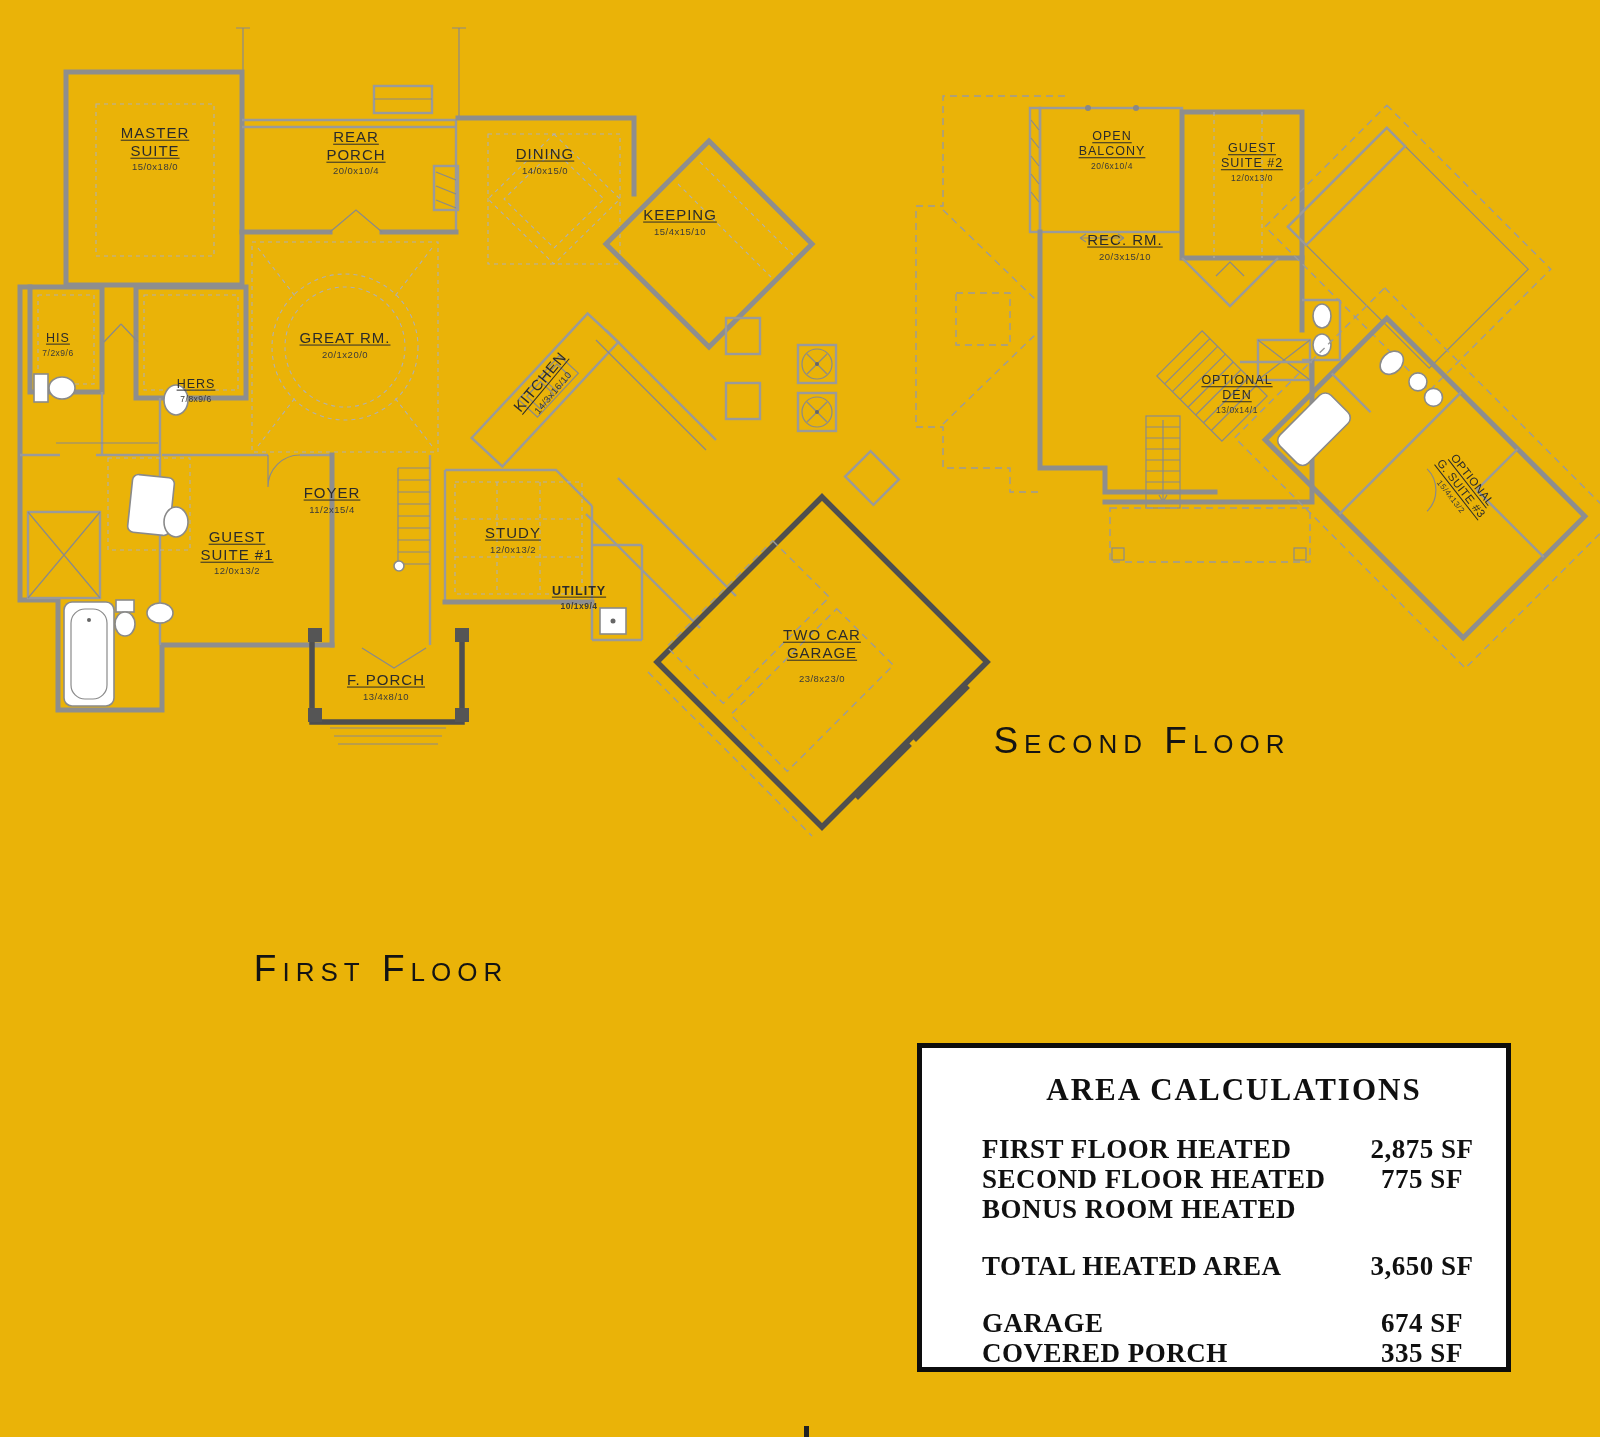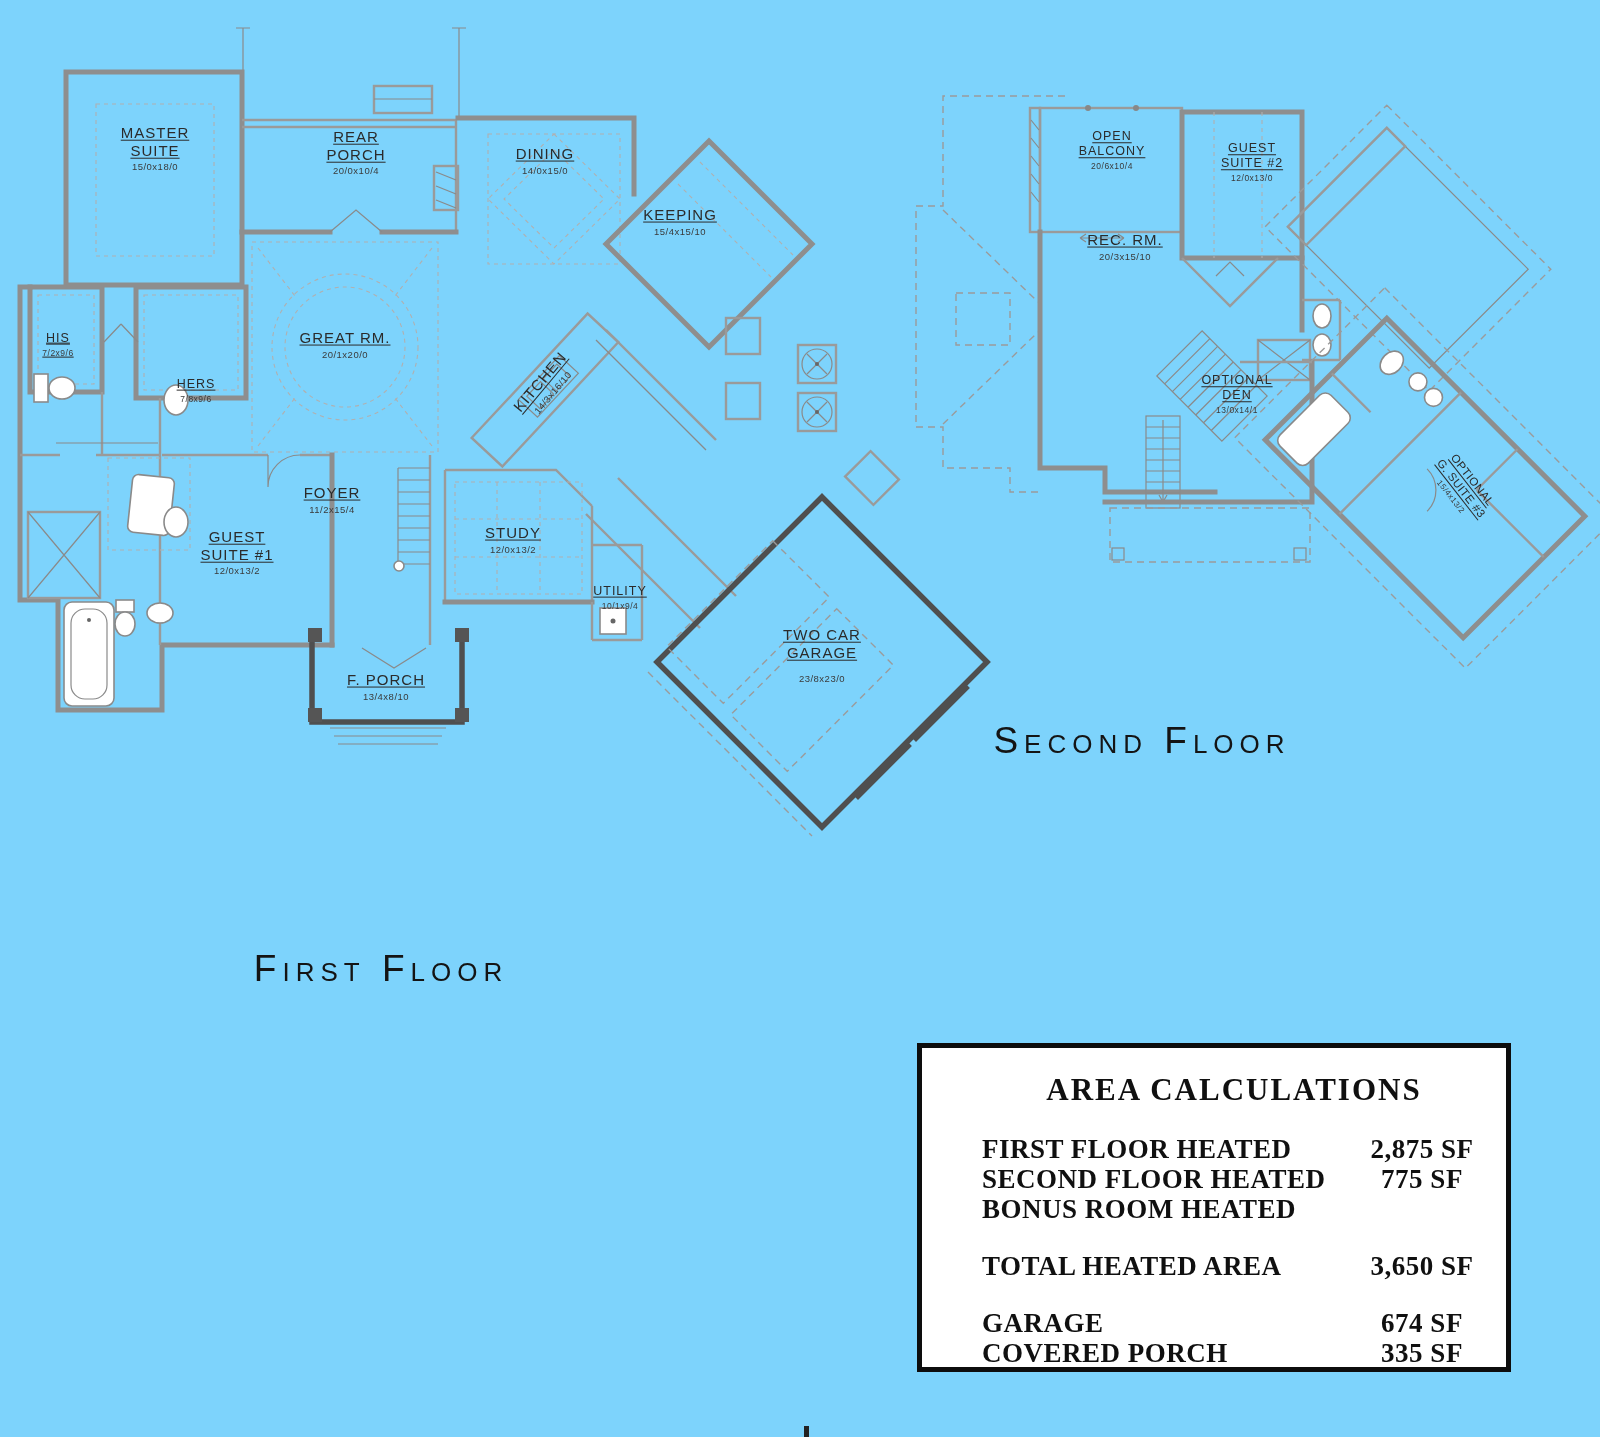--- a/index.html
+++ b/index.html
@@ -1,16 +1,16 @@
 <!DOCTYPE html>
 <html><head>
 <meta charset="utf-8">
 <style>
   html,body{margin:0;padding:0;background:#fff;}
-  #canvas{position:relative;width:1600px;height:1437px;background:#7dd3fc;overflow:hidden;
+  #canvas{position:relative;width:1600px;height:1437px;background:#eab308;overflow:hidden;
           font-family:"Liberation Sans", sans-serif;}
   svg{position:absolute;left:0;top:0;}
 
   
   .we{stroke:#8e8e8e;stroke-width:5;fill:none;stroke-linecap:square;}
   .wd{stroke:#4f4f4f;stroke-width:5.5;fill:none;stroke-linecap:square;}
   .wi{stroke:#9a9a9a;stroke-width:2.4;fill:none;}
   .tn{stroke:#8a8a8a;stroke-width:1.2;fill:none;}
   .da{stroke:#9b9b9b;stroke-width:1.4;fill:none;stroke-dasharray:7 5;}
   .dc{stroke:#b0b0b0;stroke-width:1.1;fill:none;stroke-dasharray:4 4;}
@@ -242,42 +242,42 @@
     <div class="dm">15/4x15/10</div>
   </div>
   <div class="room" style="left:345px;top:344px;">
     <div class="nm">GREAT RM.</div>
     <div class="dm">20/1x20/0</div>
   </div>
   <div class="room rot-k" style="left:545px;top:386px;">
     <div class="nm">KITCHEN</div>
     <div class="dm">14/3x16/10</div>
   </div>
-  <div class="room sm" style="left:58px;top:344px;text-decoration:underline;">
+  <div class="room sm" style="left:58px;top:344px;">
     <div class="nm">HIS</div>
     <div class="dm">7/2x9/6</div>
   </div>
   <div class="room sm" style="left:196px;top:390px;">
     <div class="nm">HERS</div>
     <div class="dm">7/8x9/6</div>
   </div>
   <div class="room" style="left:332px;top:499px;">
     <div class="nm">FOYER</div>
     <div class="dm">11/2x15/4</div>
   </div>
   <div class="room" style="left:237px;top:552px;">
     <div class="nm">GUEST</div>
     <div class="nm">SUITE #1</div>
     <div class="dm">12/0x13/2</div>
   </div>
   <div class="room" style="left:513px;top:539px;">
     <div class="nm">STUDY</div>
     <div class="dm">12/0x13/2</div>
   </div>
-  <div class="room sm" style="left:620px;top:597px;">
+  <div class="room sm" style="left:579px;top:597px;font-weight:bold;">
     <div class="nm">UTILITY</div>
     <div class="dm">10/1x9/4</div>
   </div>
   <div class="room" style="left:822px;top:655px;">
     <div class="nm">TWO CAR</div>
     <div class="nm">GARAGE</div>
     <div class="dm" style="margin-top:12px;">23/8x23/0</div>
   </div>
   <div class="room" style="left:386px;top:686px;">
     <div class="nm">F. PORCH</div>

